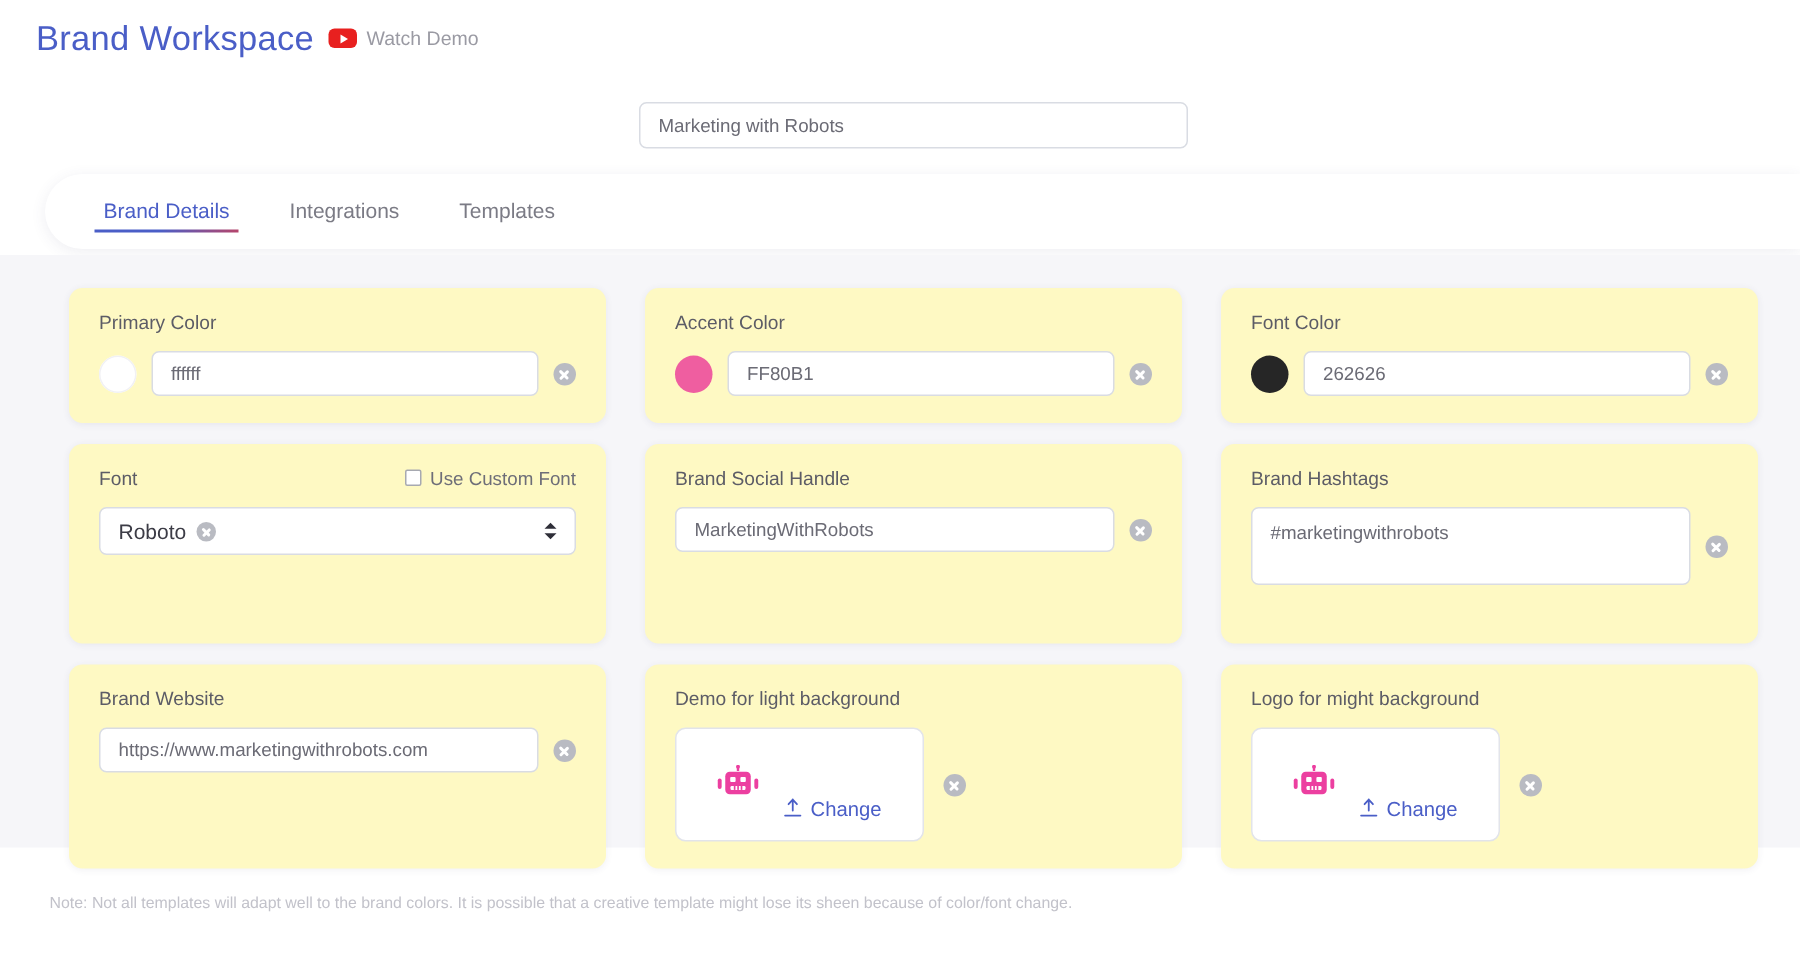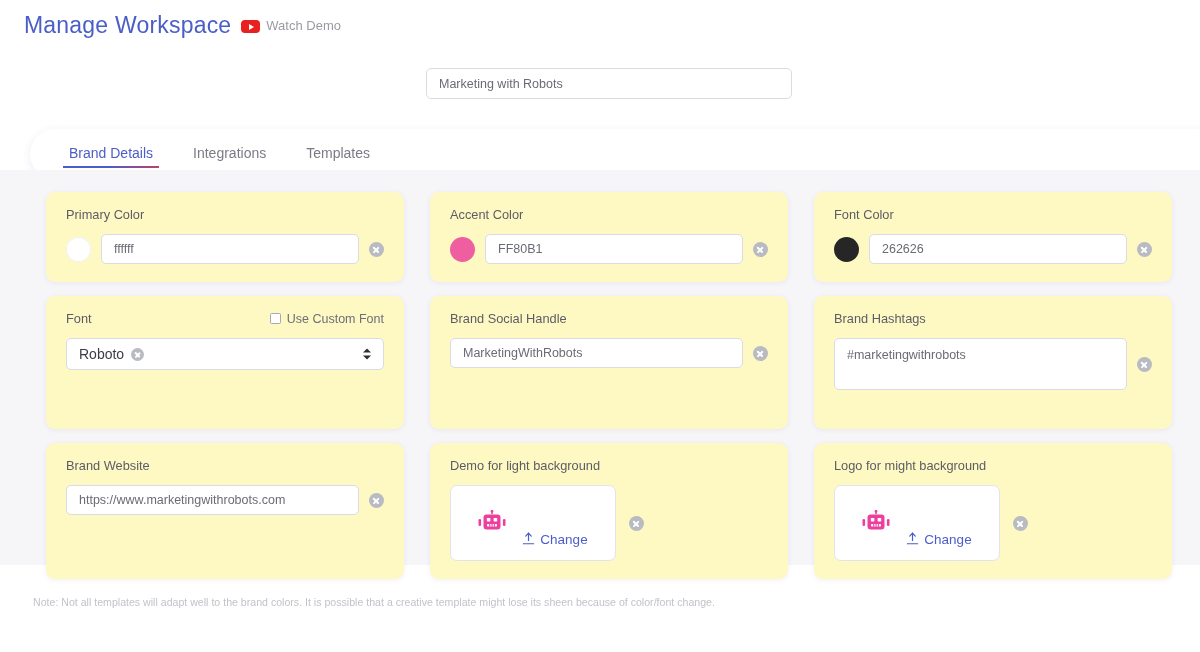--- a/index.html
+++ b/index.html
@@ -24,21 +24,21 @@
   }
   .page-title {
     font-size: 23px;
     color: #4a5ec7;
     font-weight: 400;
     letter-spacing: .2px;
     white-space: nowrap;
   }
   .watch-demo {
     display: flex;
-    align-items: flex-end;
+    align-items: center;
     gap: 6px;
     cursor: pointer;
   }
   .yt-icon {
     width: 19px; height: 13px;
     background: #e8201f;
     border-radius: 4px;
     display: flex;
     align-items: center;
     justify-content: center;
@@ -80,21 +80,21 @@
     padding: 0 12px;
     font-family: "Liberation Sans", sans-serif;
     font-size: 12.5px;
     color: #6b6b75;
     outline: none;
   }
 
   
   .tabbar {
     position: absolute;
-    left: 30px; top: 129px;
+    left: 30px; top: 116px;
     width: 1170px; height: 50px;
     background: #ffffff;
     border-radius: 25px 0 0 25px;
     box-shadow: 0 2px 10px rgba(70,70,110,.09);
     display: flex;
     align-items: center;
     padding-left: 33px;
     gap: 28px;
   }
   .tab {
@@ -305,21 +305,21 @@
     color: #c2c2ca;
     white-space: nowrap;
   }
 </style>
 </head>
 <body>
 
 <div class="page">
 
   <div class="header">
-    <div class="page-title">Manage Workspace</div>
+    <div class="page-title">Brand Workspace</div>
     <div class="watch-demo">
       <span class="yt-icon">
           <span class="tri"></span>
         </span>
       <span class="watch-demo-label">Watch Demo</span>
     </div>
   </div>
 
   <div class="ws-row">
     <input class="ws-input" type="text" value="Marketing with Robots" style="">

